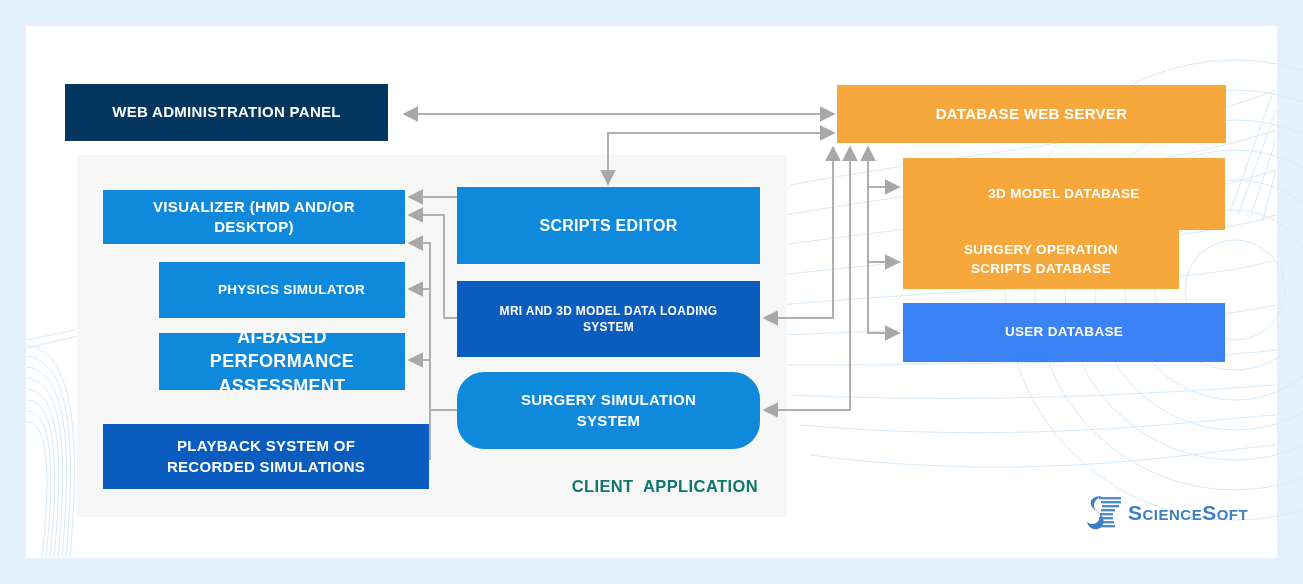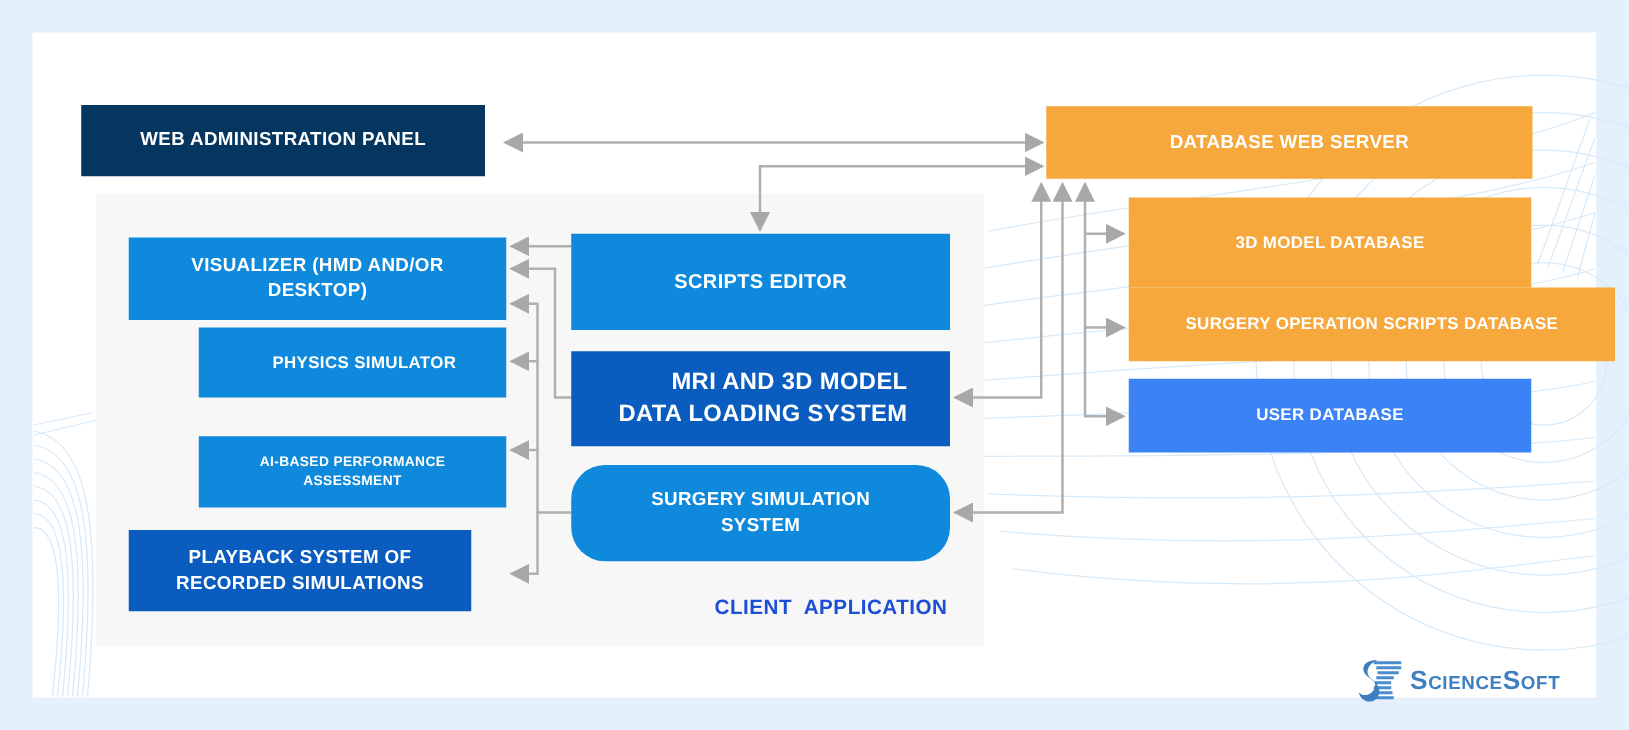--- a/index.html
+++ b/index.html
@@ -8,33 +8,33 @@
   #canvas{position:absolute;left:26px;top:26px;width:1251px;height:532px;background:#ffffff;}
   svg.layer{position:absolute;left:0;top:0;pointer-events:none;}
   .node{position:absolute;display:flex;align-items:center;justify-content:center;
         text-align:center;color:#ffffff;font-weight:bold;letter-spacing:.3px;line-height:1.35;
         box-sizing:border-box;}
   .panel{position:absolute;background:#f7f7f7;}
   
   #node-web-admin   {left:65px;  top:84px;  width:323px; height:57px; font-size:15px;justify-content:center;}
   #node-db-server   {left:837px; top:85px;  width:389px; height:58px; font-size:15px;}
   #node-db-3d       {left:903px; top:158px; width:322px; height:72px; font-size:13.5px;}
-  #node-db-scripts  {left:903px; top:230px; width:389px; height:59px; font-size:13.5px; padding:0 45px;}
+  #node-db-scripts  {left:903px; top:230px; width:276px; height:59px; font-size:13.5px; padding:0 45px;}
   #node-db-user     {left:903px; top:303px; width:322px; height:59px; font-size:13.5px;}
   #client-panel     {left:77px;  top:155px; width:710px; height:362px;}
-  #node-visualizer  {left:103px; top:190px; width:302px; height:66px; font-size:15px; padding:0 20px;}
+  #node-visualizer  {left:103px; top:190px; width:302px; height:54px; font-size:15px; padding:0 20px;}
   #node-physics     {left:159px; top:262px; width:246px; height:56px; font-size:13.5px;}
-  #node-ai          {left:159px; top:333px; width:246px; height:57px; font-size:11px; padding:0 28px;margin-top:16px;}
-  #node-playback    {left:103px; top:424px; width:274px; height:65px; font-size:15px; padding:0 28px;}
+  #node-ai          {left:159px; top:333px; width:246px; height:57px; font-size:18px; padding:0 28px;}
+  #node-playback    {left:103px; top:424px; width:326px; height:65px; font-size:15px; padding:0 28px;}
   #node-scripts     {left:457px; top:187px; width:303px; height:77px; font-size:16px;}
-  #node-mri         {left:457px; top:281px; width:303px; height:76px; font-size:19px; padding:0 34px;text-align:right;}
+  #node-mri         {left:457px; top:281px; width:303px; height:76px; font-size:12px; padding:0 34px;}
   #node-surgery     {left:457px; top:372px; width:303px; height:77px; font-size:15px; padding:0 52px;border-radius:27px;}
   #client-label{position:absolute;left:458px;top:477px;width:300px;text-align:right;
-                font-size:16.5px;font-weight:bold;color:#1d4ed8;word-spacing:5px;letter-spacing:.4px;}
-  #logo{position:absolute;left:1086px;top:494px;display:flex;align-items:center;gap:6px;margin-top:32px;}
+                font-size:16.5px;font-weight:bold;color:#0f766e;word-spacing:5px;letter-spacing:.4px;}
+  #logo{position:absolute;left:1086px;top:494px;display:flex;align-items:center;gap:6px;}
   #logo-text{font-size:21px;font-weight:bold;color:#3e7fc2;font-variant:small-caps;letter-spacing:.5px;}
 </style>
 </head>
 <body>
 
 <div id="stage">
   <div id="canvas"></div>
 
   <svg class="layer" width="1303" height="584">
     <g stroke="#d7eaf9" stroke-width="1" fill="none">

